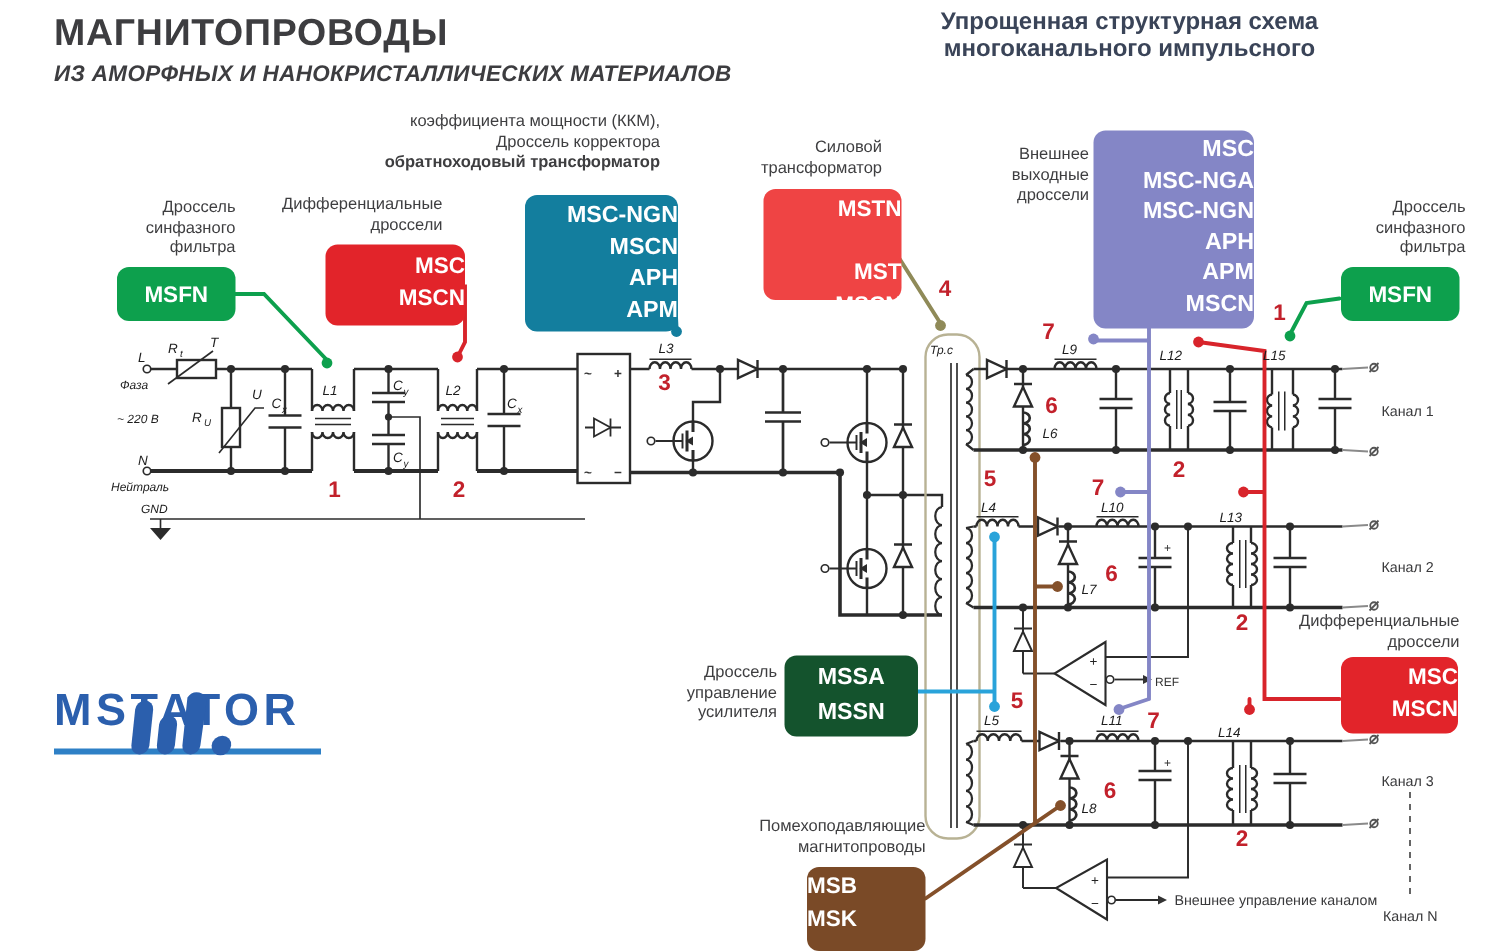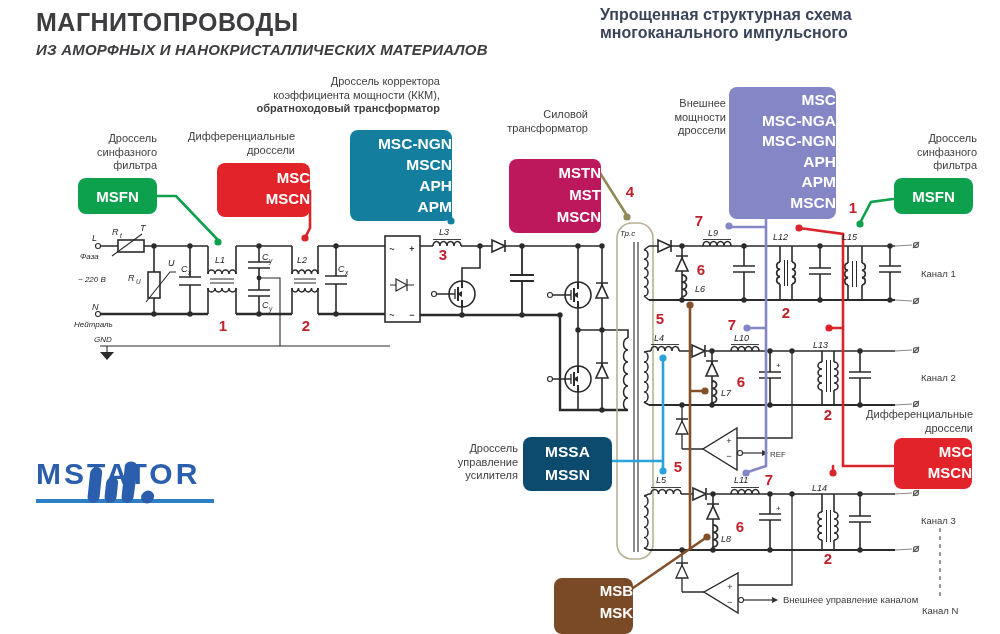--- a/index.html
+++ b/index.html
@@ -2,21 +2,21 @@
 <html><head>
 <meta charset="utf-8">
 <style>
   html,body{margin:0;padding:0;background:#fff;}
   .canvas{position:relative;width:1000px;height:634px;background:#fff;overflow:hidden;
           font-family:"Liberation Sans",sans-serif;}
   .canvas svg{position:absolute;left:0;top:0;z-index:1;}
   .hdr{position:absolute;left:36px;top:8px;z-index:2;color:#3d3d40;}
   .hdr h1{margin:0;font-size:25px;letter-spacing:.5px;font-weight:bold;}
   .hdr .sub{margin-top:4px;font-size:15px;font-weight:bold;letter-spacing:.2px;}
-  .dtitle{position:absolute;left:600px;top:6px;width:306px;z-index:2;text-align:left;
+  .dtitle{position:absolute;left:600px;top:6px;width:306px;z-index:2;text-align:center;
           color:#3a4458;font-size:16px;font-weight:bold;line-height:18px;}
   .plabel{position:absolute;z-index:2;font-size:11px;line-height:13.5px;color:#3e3e40;text-align:right;}
   .plabel span{display:block;}
   .pbox{position:absolute;z-index:3;border-radius:8px;color:#fff;font-weight:bold;font-size:15px;text-align:right;}
   .pbox .bl{display:block;}
   .center1{display:flex;align-items:center;justify-content:center;}
   svg text{font-family:"Liberation Sans",sans-serif;}
   .lab{font-size:9px;font-style:italic;fill:#1d1d1d;}
   .lab8{font-size:8px;font-style:italic;fill:#1d1d1d;}
   .sub{font-size:6.5px;font-style:italic;fill:#1d1d1d;}
@@ -399,82 +399,86 @@
 <div class="plabel" style="left:58px;top:132px;width:99px;">
   <span>Дроссель</span>
   <span>синфазного</span>
   <span>фильтра</span>
 </div>
 <div class="plabel" style="left:163px;top:130px;width:132px;">
   <span>Дифференциальные</span>
   <span>дроссели</span>
 </div>
 <div class="plabel" style="left:230px;top:75px;width:210px;">
+  <span>коэффициента мощности (ККМ),</span>
   <span>Дроссель корректора</span>
-  <span>коэффициента мощности (ККМ),</span>
   <span style="margin-top:0;font-weight:bold;">обратноходовый трансформатор</span>
 </div>
-<div class="plabel" style="left:478px;top:108px;width:110px;text-align:right;">
+<div class="plabel" style="left:478px;top:92px;width:110px;text-align:right;">
   <span>Силовой</span>
   <span>трансформатор</span>
 </div>
 <div class="plabel" style="left:652px;top:97px;width:74px;">
   <span>Внешнее</span>
-  <span>мощности</span>
+  <span>выходные</span>
   <span>дроссели</span>
 </div>
 <div class="plabel" style="left:879px;top:132px;width:98px;">
   <span>Дроссель</span>
   <span>синфазного</span>
   <span>фильтра</span>
 </div>
 <div class="plabel" style="left:422px;top:442px;width:96px;">
   <span>Дроссель</span>
   <span>управление</span>
   <span>усилителя</span>
+</div>
+<div class="plabel" style="left:455px;top:545px;width:162px;">
+  <span>Помехоподавляющие</span>
+  <span>магнитопроводы</span>
 </div>
 <div class="plabel" style="left:845px;top:408px;width:128px;">
   <span>Дифференциальные</span>
   <span>дроссели</span>
 </div>
 
 <div class="pbox center1" style="left:78px;top:178px;width:79px;height:36px;background:#0da04d;">
   <span>MSFN</span>
 </div>
 <div class="pbox" style="left:217px;top:163px;width:77px;height:50px;padding:4px 0 0 16px;background:#e2242a;">
   <span class="bl" style="line-height:21px;">MSC</span>
   <span class="bl" style="line-height:21px;">MSCN</span>
 </div>
 <div class="pbox" style="left:350px;top:130px;width:91px;height:88px;padding:3px 0 0 11px;background:#137e9e;font-size:15.5px;">
   <span class="bl" style="line-height:21px;">MSC-NGN</span>
   <span class="bl" style="line-height:21px;">MSCN</span>
   <span class="bl" style="line-height:21px;">APH</span>
   <span class="bl" style="line-height:21px;">APM</span>
 </div>
-<div class="pbox" style="left:509px;top:159px;width:79px;height:71px;padding:3px 0 0 13px;background:#be185d;">
+<div class="pbox" style="left:509px;top:126px;width:79px;height:71px;padding:3px 0 0 13px;background:#ef4444;">
   <span class="bl" style="line-height:22px;">MSTN</span>
-  <span class="bl" style="line-height:22px;">MST</span>
+  <span class="bl" style="line-height:22px;margin-top:20px;">MST</span>
   <span class="bl" style="line-height:22px;">MSCN</span>
 </div>
 <div class="pbox" style="left:729px;top:87px;width:95px;height:129px;padding:3px 0 0 12px;background:#8486c6;font-size:15.5px;">
   <span class="bl" style="line-height:20.5px;">MSC</span>
   <span class="bl" style="line-height:20.5px;">MSC-NGA</span>
   <span class="bl" style="line-height:20.5px;">MSC-NGN</span>
   <span class="bl" style="line-height:20.5px;">APH</span>
   <span class="bl" style="line-height:20.5px;">APM</span>
   <span class="bl" style="line-height:20.5px;">MSCN</span>
 </div>
 <div class="pbox center1" style="left:894px;top:178px;width:79px;height:36px;background:#0da04d;">
   <span>MSFN</span>
 </div>
-<div class="pbox" style="left:523px;top:437px;width:89px;height:51px;padding:3px 0 0 0;background:#0c4a6e;text-align:center;font-size:15.5px;">
+<div class="pbox" style="left:523px;top:437px;width:89px;height:51px;padding:3px 0 0 0;background:#14532d;text-align:center;font-size:15.5px;">
   <span class="bl" style="line-height:23px;">MSSA</span>
   <span class="bl" style="line-height:23px;">MSSN</span>
 </div>
-<div class="pbox" style="left:554px;top:578px;width:79px;height:48px;padding:2px 0 6px 0;background:#7a4a27;text-align:right;">
+<div class="pbox" style="left:538px;top:578px;width:79px;height:48px;padding:2px 0 6px 0;background:#7a4a27;text-align:left;">
   <span class="bl" style="line-height:22px;">MSB</span>
   <span class="bl" style="line-height:22px;">MSK</span>
 </div>
 <div class="pbox" style="left:894px;top:438px;width:66px;height:48px;padding:3px 0 0 12px;background:#e2242a;">
   <span class="bl" style="line-height:21px;">MSC</span>
   <span class="bl" style="line-height:21px;">MSCN</span>
 </div>
 
 <div class="logo">
   <svg width="130" height="58" viewBox="0 0 130 58">

